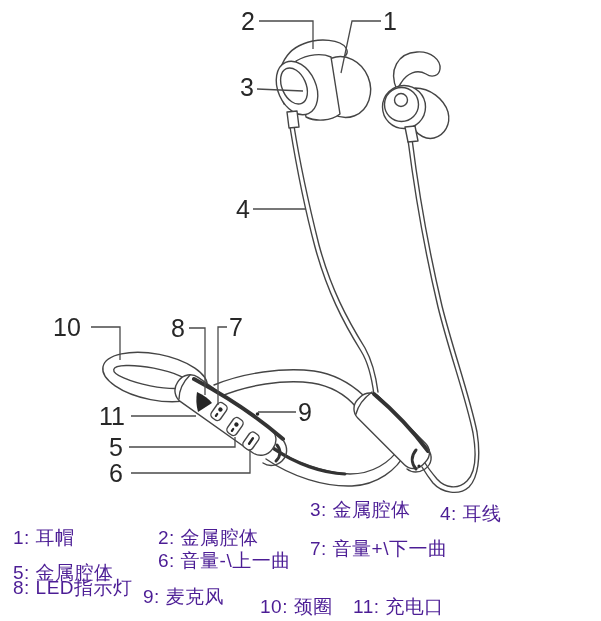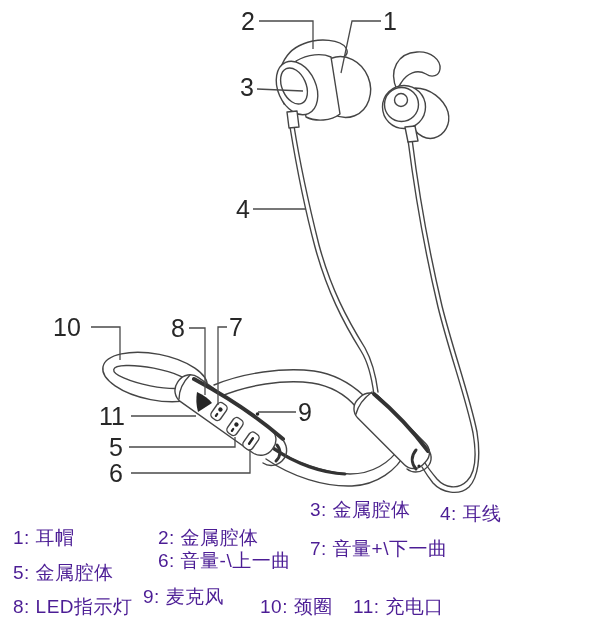--- a/index.html
+++ b/index.html
@@ -14,21 +14,21 @@
   .ln{fill:none;stroke:#454545;stroke-width:1.4;stroke-linecap:round;stroke-linejoin:round;}
   .lnf{fill:#ffffff;stroke:#454545;stroke-width:1.4;stroke-linejoin:round;}
   .bold{fill:none;stroke:#333333;stroke-width:4;stroke-linecap:round;}
   .bold3{fill:none;stroke:#333333;stroke-width:3;stroke-linecap:round;}
   .ld{fill:none;stroke:#4a4a4a;stroke-width:1.3;}
   .dark{fill:#262626;stroke:none;}
   text.callout{font-family:"Liberation Sans",sans-serif;font-size:25px;fill:#272727;text-anchor:middle;}
   .lg{position:absolute;font-size:19px;color:#4c1d95;white-space:pre;letter-spacing:0.5px;}
   .r1i1{left:13px;top:525px}.r1i2{left:158px;top:525px}.r1i3{left:310px;top:497px}.r1i4{left:440px;top:501px}
   .r2i1{left:13px;top:560px}.r2i2{left:158px;top:548px}.r2i3{left:310px;top:536px}
-  .r3i1{left:13px;top:594px}.r3i2{left:143px;top:584px}.r3i3{left:260px;top:594px}.r3i4{left:353px;top:594px}
+  .r3i1{left:13px;top:575px}.r3i2{left:143px;top:584px}.r3i3{left:260px;top:594px}.r3i4{left:353px;top:594px}
 </style>
 </head>
 <body>
 
 <div class="screen">
 
   <svg width="601" height="521" viewBox="0 0 601 521">
 
     <g>
       <path class="ln" d="M 214,385 C 243,373 283,367 314,371 C 334,374 350,383 363,395"></path>

